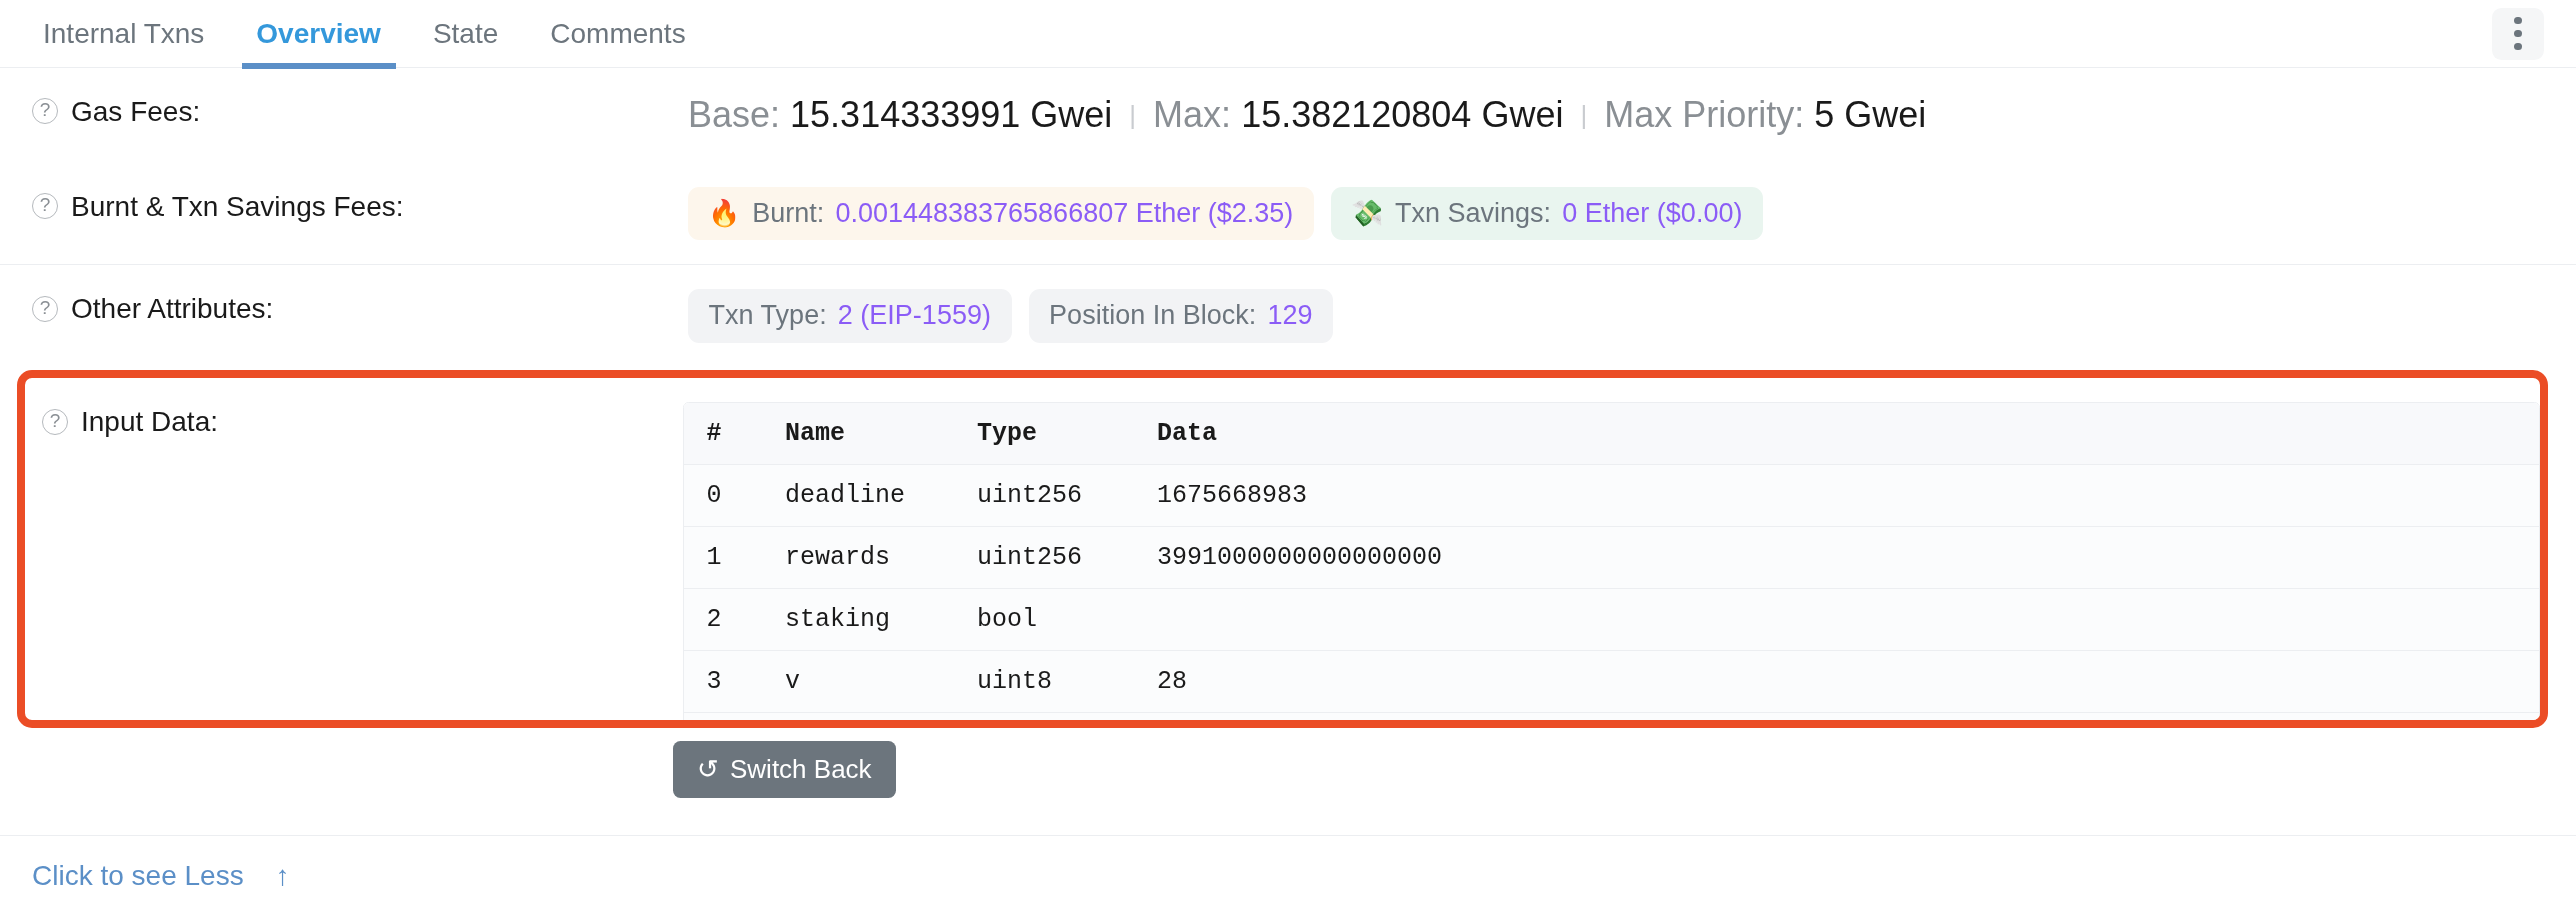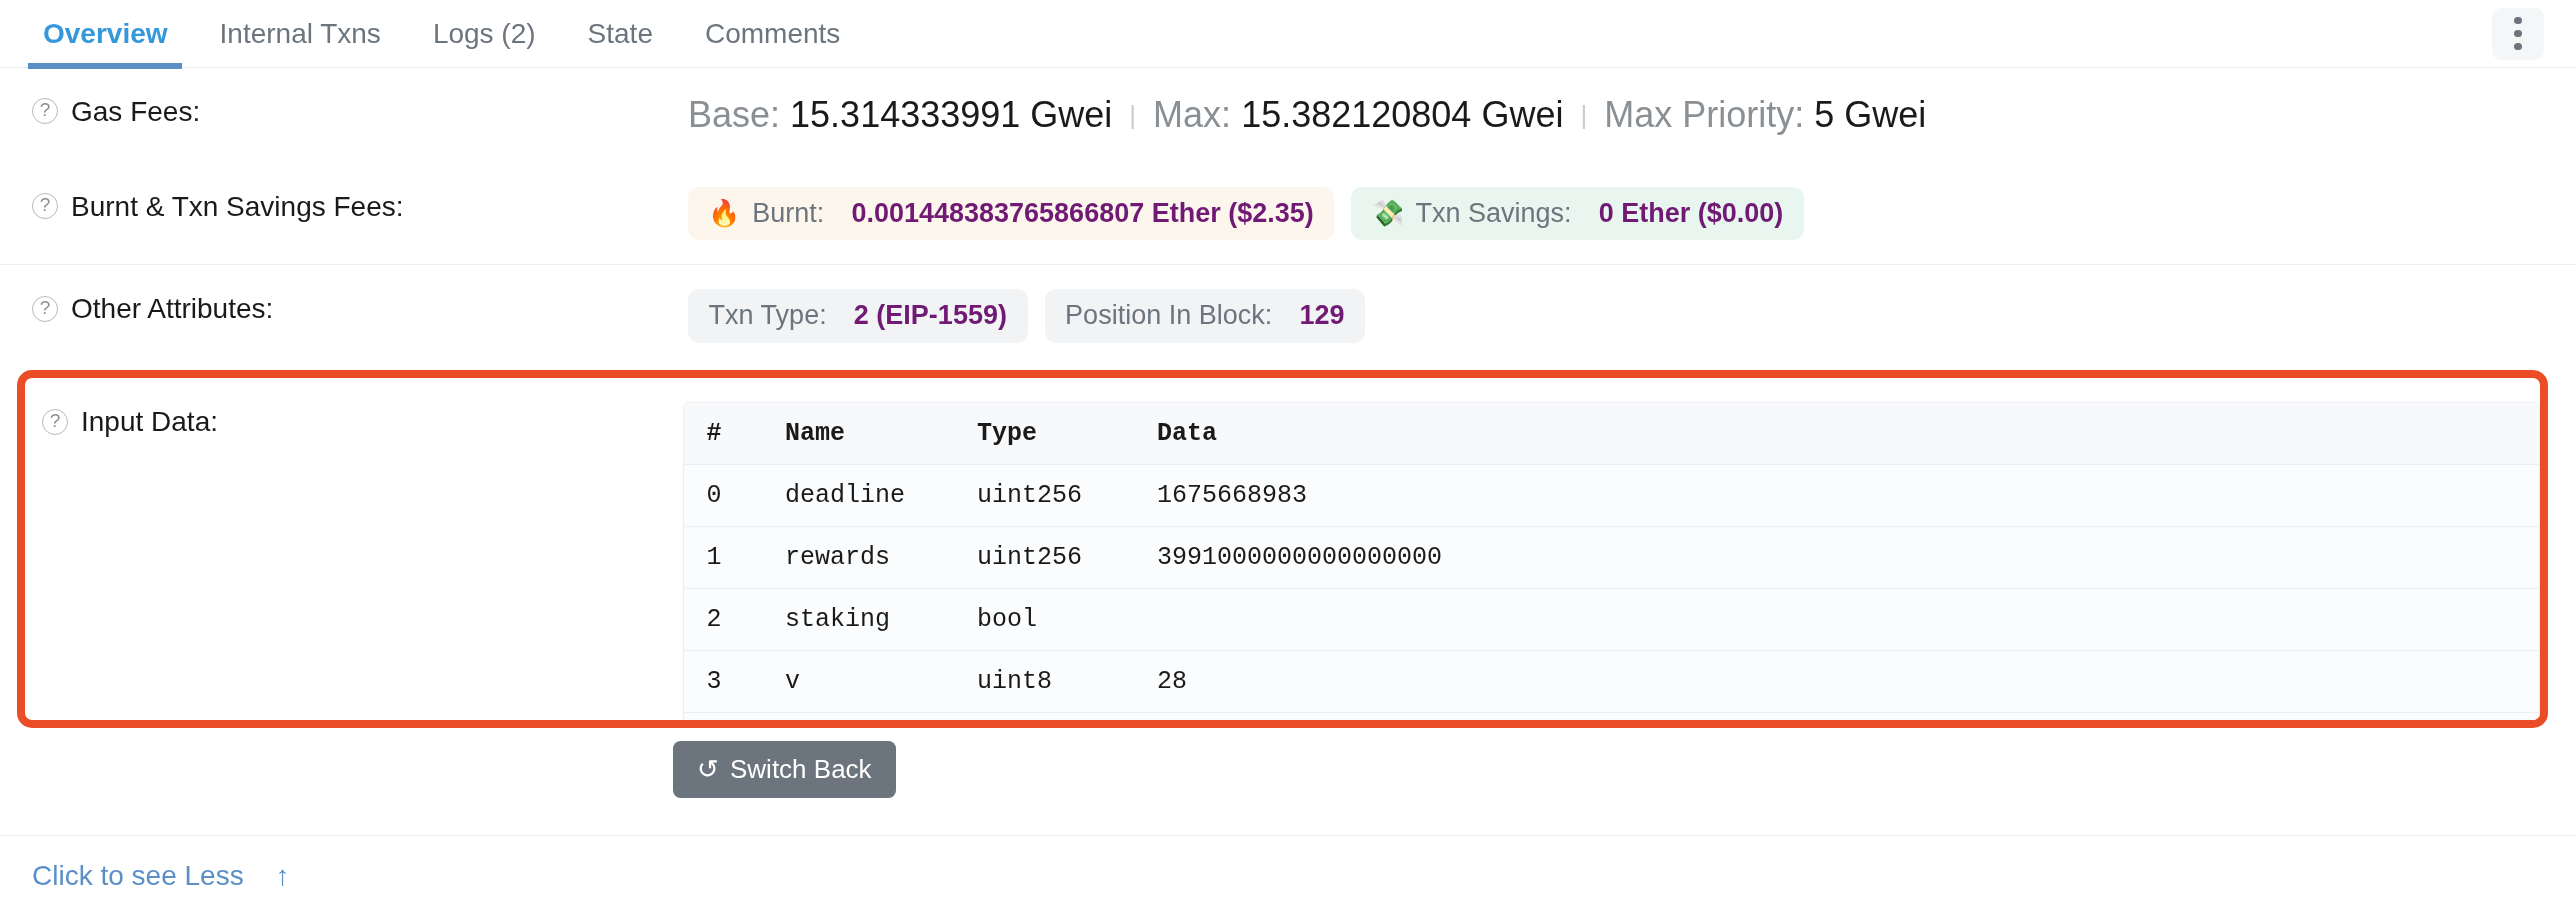--- a/index.html
+++ b/index.html
@@ -106,21 +106,21 @@
     display: inline-flex;
     align-items: center;
     gap: 11.2px;
     border-radius: 11.2px;
     padding: 11.2px 20.6px;
     font-size: 27px;
     color: #6c757d;
     margin-right: 17px;
     white-space: nowrap;
   }
-  .badge b { color: #701a75; font-weight: 700; margin-left: 16px; }
+  .badge b { color: #8b5cf6; font-weight: 400; }
   .badge.burnt { background: #fdf6ec; }
   .badge.savings { background: #e9f5ef; }
   .badge.plain { background: #f2f3f5; }
   .badge .emo { font-size: 26px; line-height: 1; }
 
   
   .hl-wrap {
     position: relative;
     margin: 3.7px 28px 0 17px;
     border: 8.4px solid #eb4d26;
@@ -203,28 +203,25 @@
   }
   .see-less .arr { font-size: 28px; }
 </style>
 </head>
 <body>
 
 <div class="page">
 
   <div class="tabbar">
     <div class="tabs">
+      <div class="tab">
+        <span>Internal Txns</span>
+      </div>
       <div class="tab active">
         <span>Overview</span>
-      </div>
-      <div class="tab">
-        <span>Internal Txns</span>
-      </div>
-      <div class="tab">
-        <span>Logs (2)</span>
       </div>
       <div class="tab">
         <span>State</span>
       </div>
       <div class="tab">
         <span>Comments</span>
       </div>
     </div>
     <div class="tabbar-spacer"></div>
     <div class="kebab-btn">

